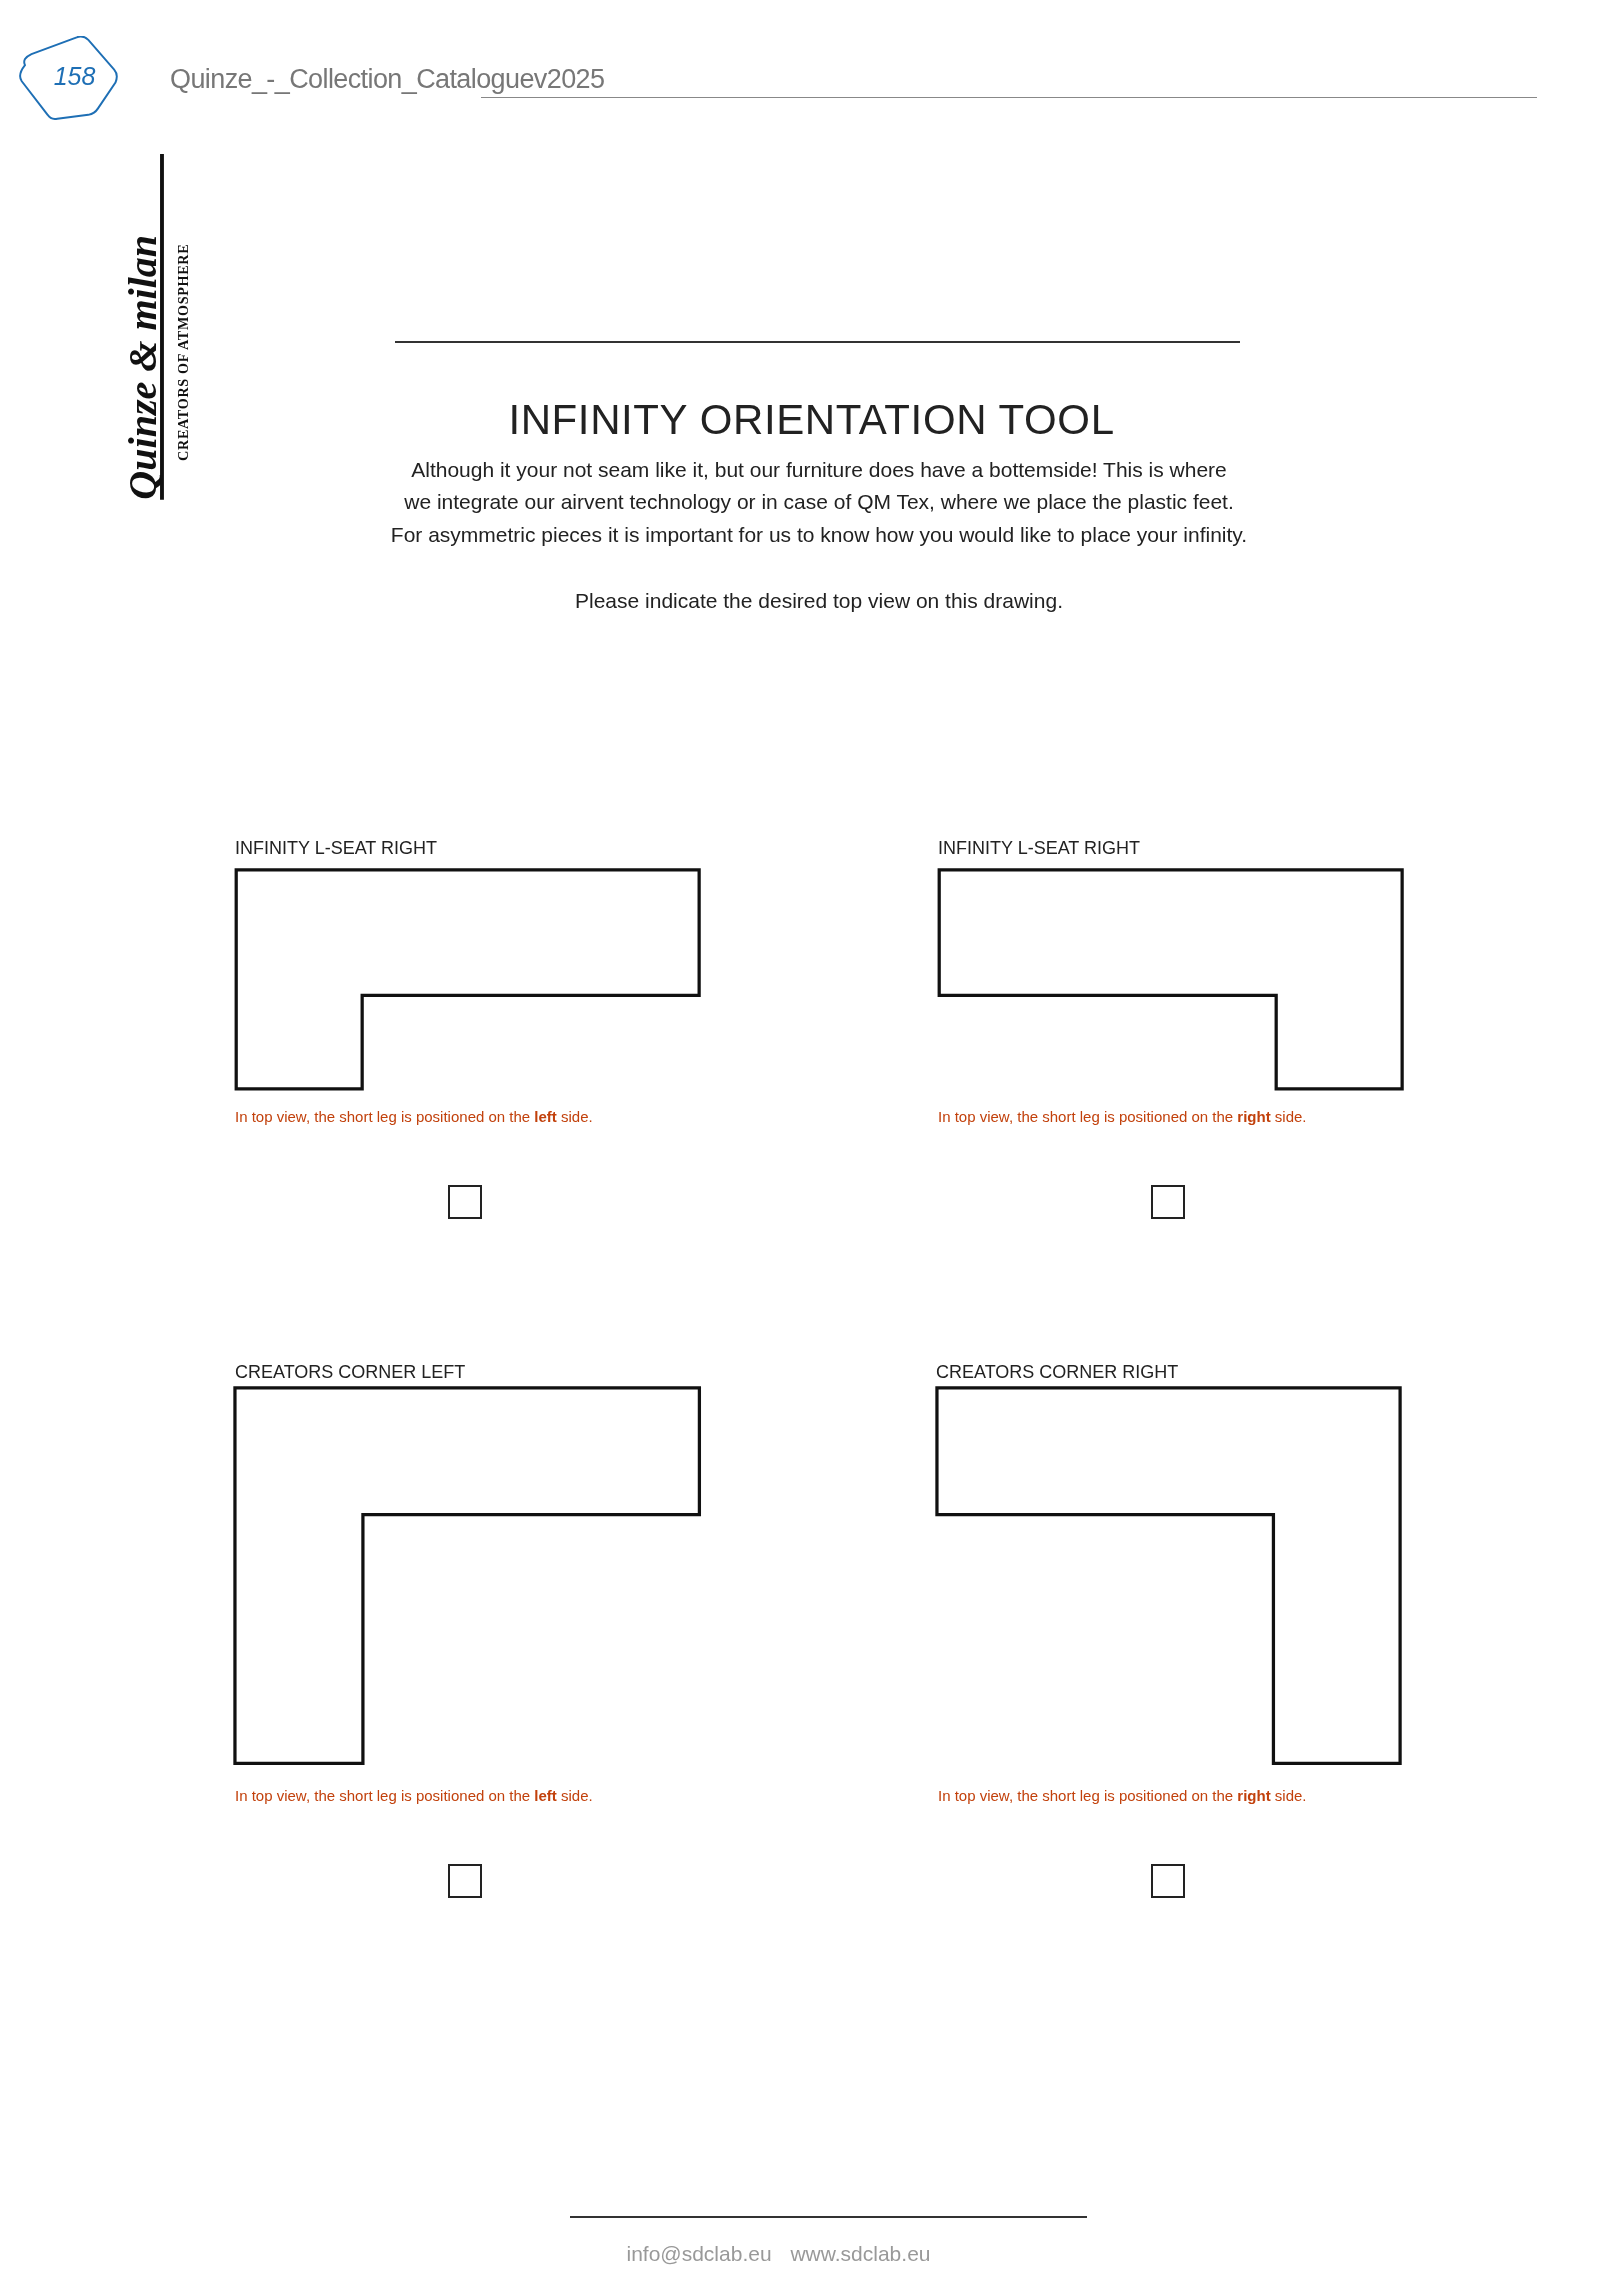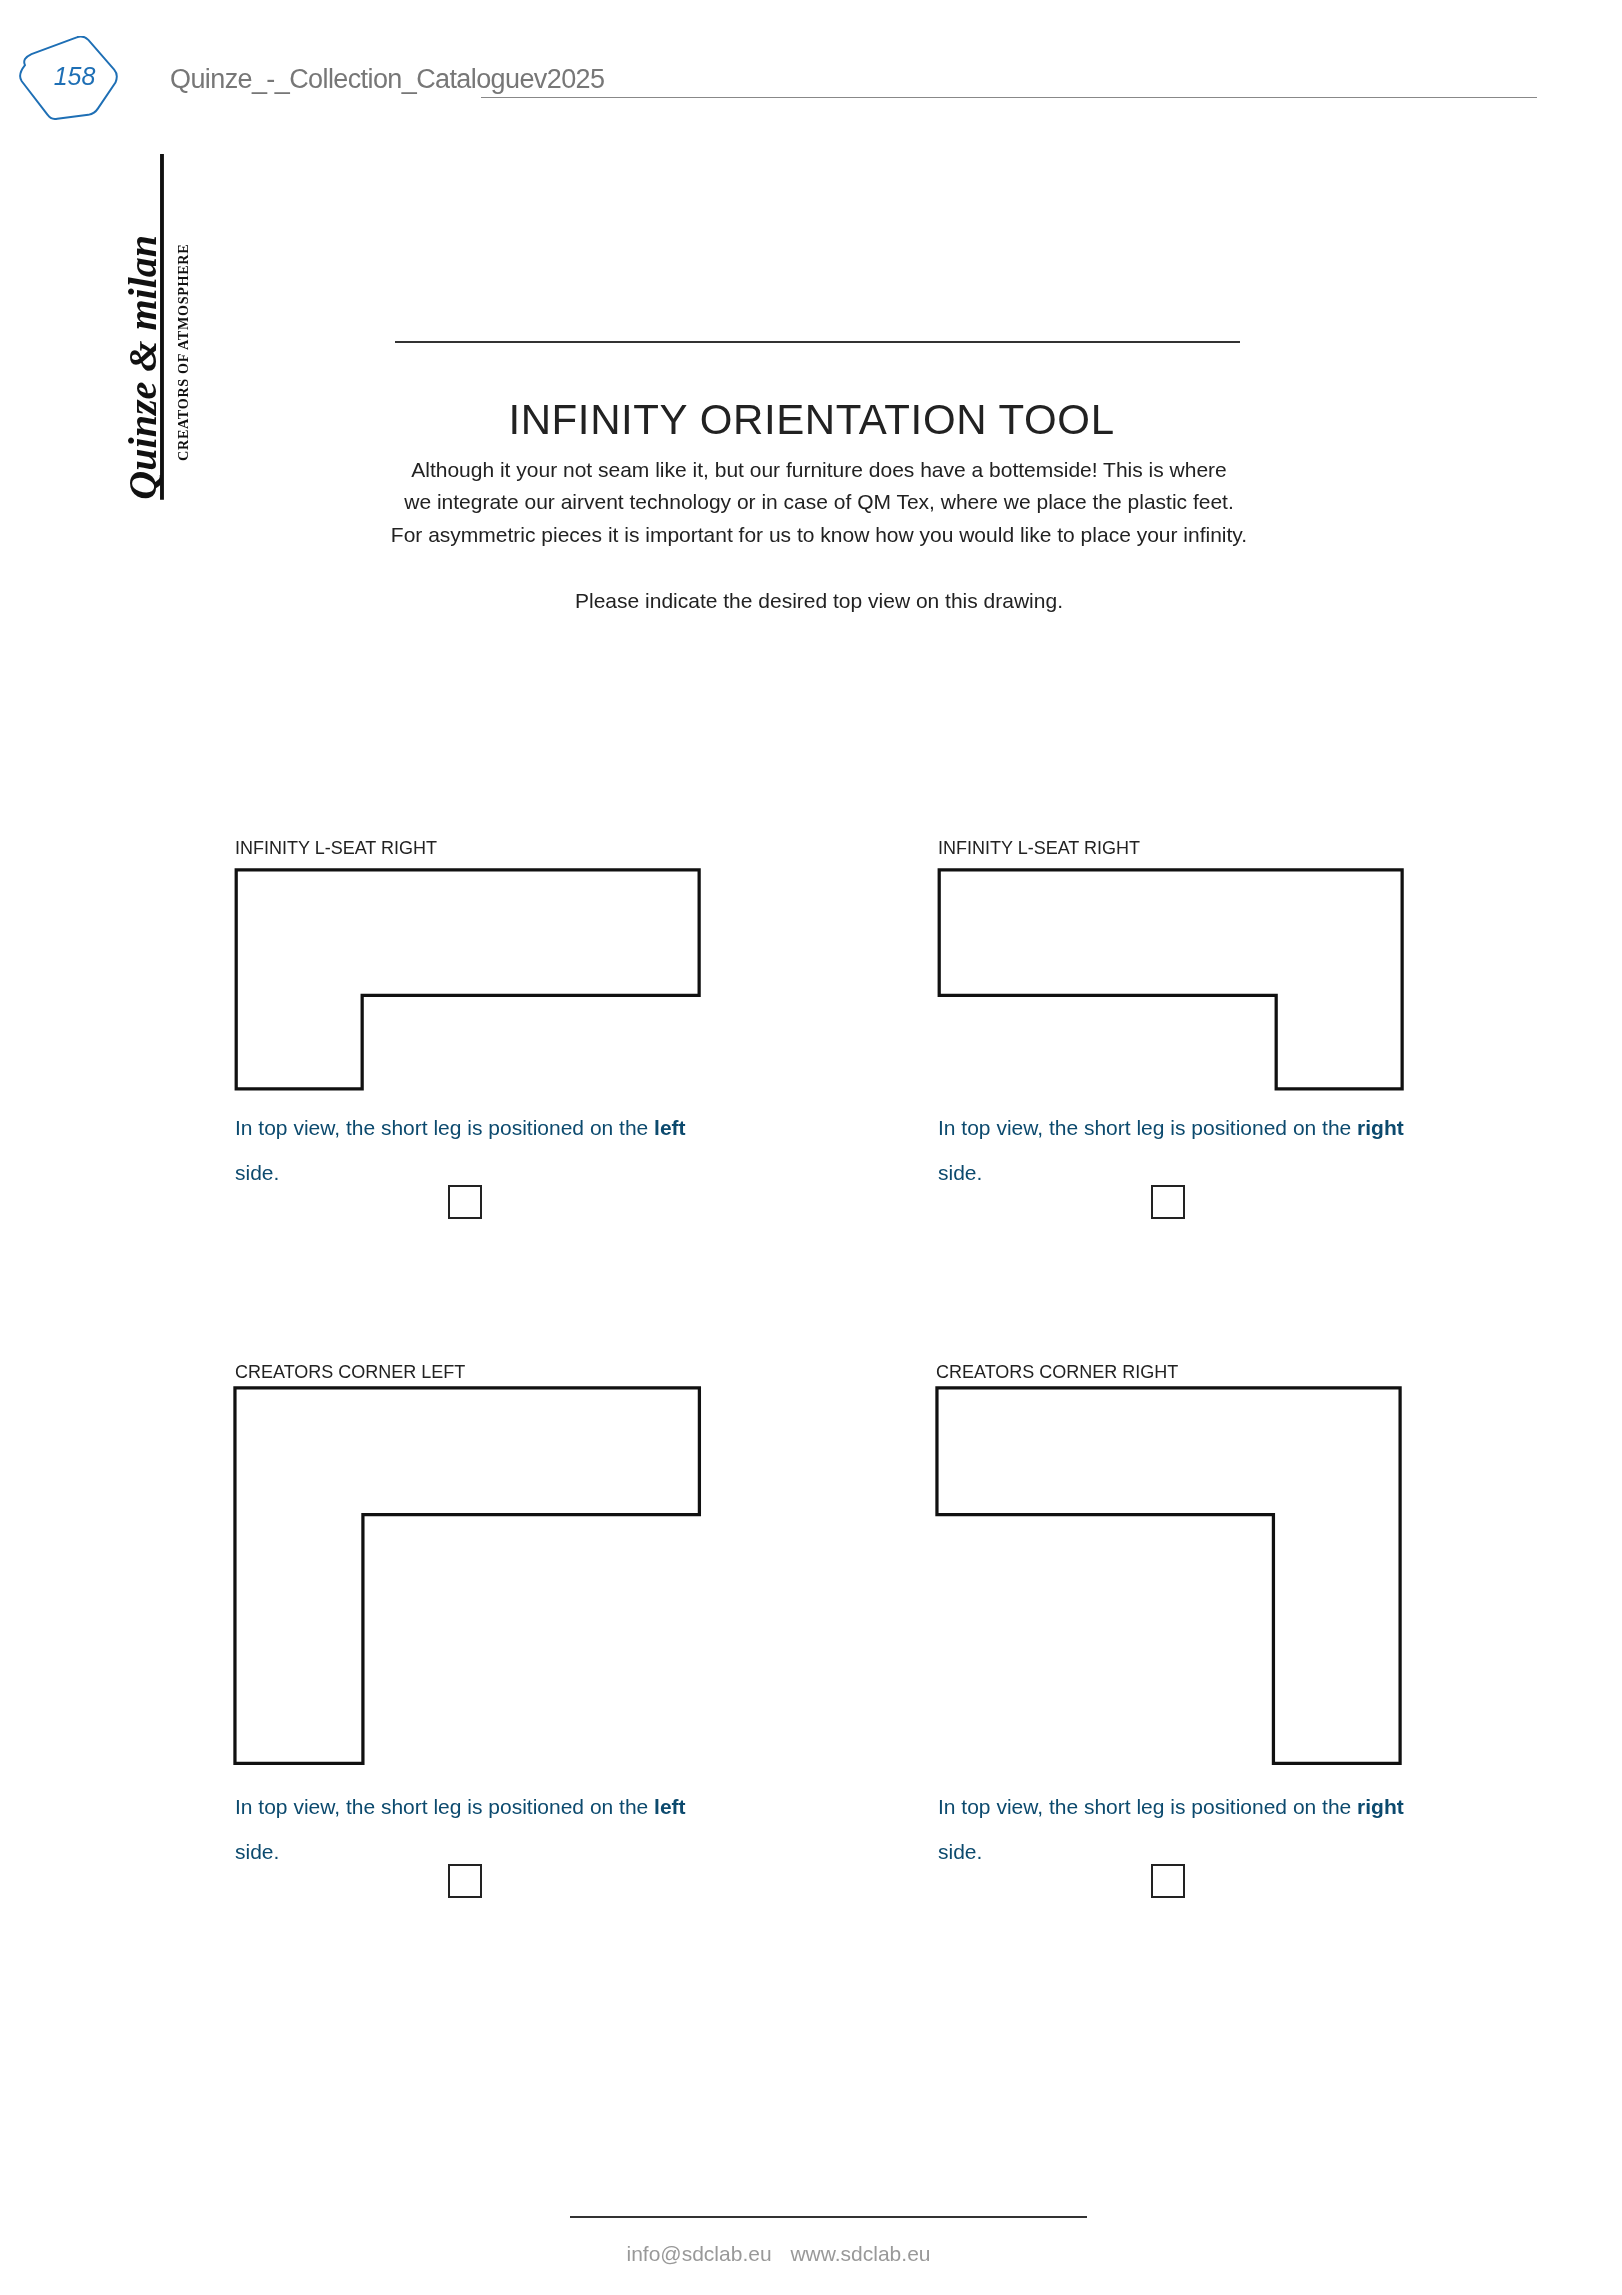--- a/index.html
+++ b/index.html
@@ -7,21 +7,21 @@
   .abs{position:absolute;}
   .page-badge{left:11.7px;top:36px;width:110px;height:84px;}
   .page-num{left:39px;top:62px;width:71px;text-align:center;font-size:25px;color:#1e6fb5;font-weight:300;font-style:italic;}
   .doc-name{left:170px;top:64px;font-size:27px;color:#777;letter-spacing:-0.6px;}
   .header-line{left:481px;top:97px;width:1056px;height:1.3px;background:#888;}
   .logo{left:109px;top:140px;width:84px;height:364px;}
   .title-rule{left:395px;top:341px;width:845px;height:1.9px;background:#333;}
   .title{left:0;width:1623px;top:396px;text-align:center;font-size:42px;color:#222;font-weight:normal;letter-spacing:0.6px;}
   .intro{left:364px;width:910px;text-align:center;font-size:21px;color:#222;line-height:32.5px;}
   .section-label{font-size:18px;color:#222;}
-  .caption{font-size:21px;color:#0c4a6e;line-height:45px;width:494px;}
+  .caption{font-size:15px;color:#c2410c;line-height:24px;width:494px;}
   .caption b{font-weight:bold;}
   .check{width:34px;height:34px;border:2.6px solid #222;box-sizing:border-box;background:#fff;cursor:pointer;}
   .footer-line{left:570px;top:2216px;width:517px;height:1.9px;background:#333;}
   .footer{left:0;width:1557px;top:2242px;text-align:center;font-size:21px;color:#999;}
   .footer span{margin:0 6.5px;}
   svg.shape{position:absolute;overflow:visible;}
 </style>
 </head>
 <body>
 

